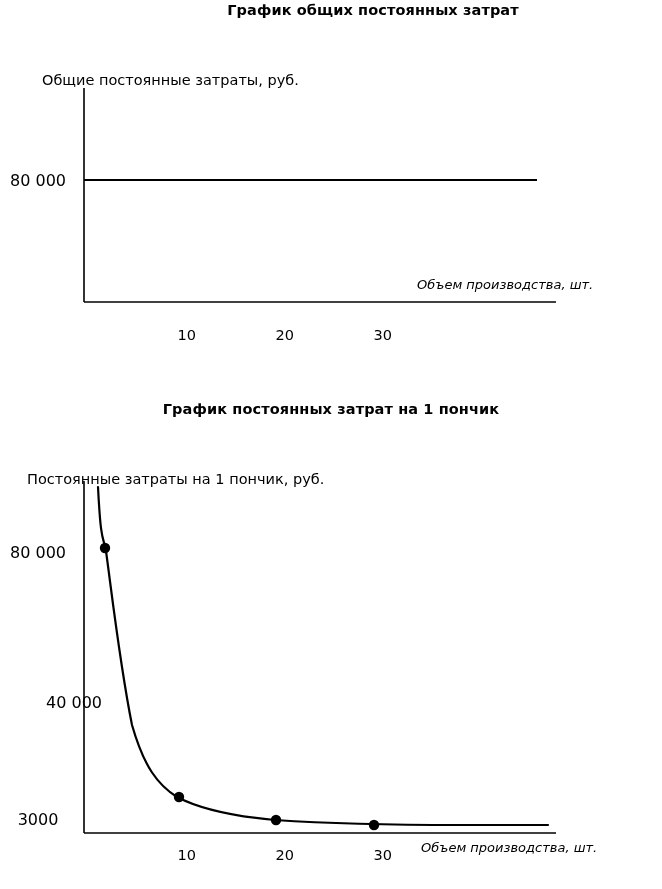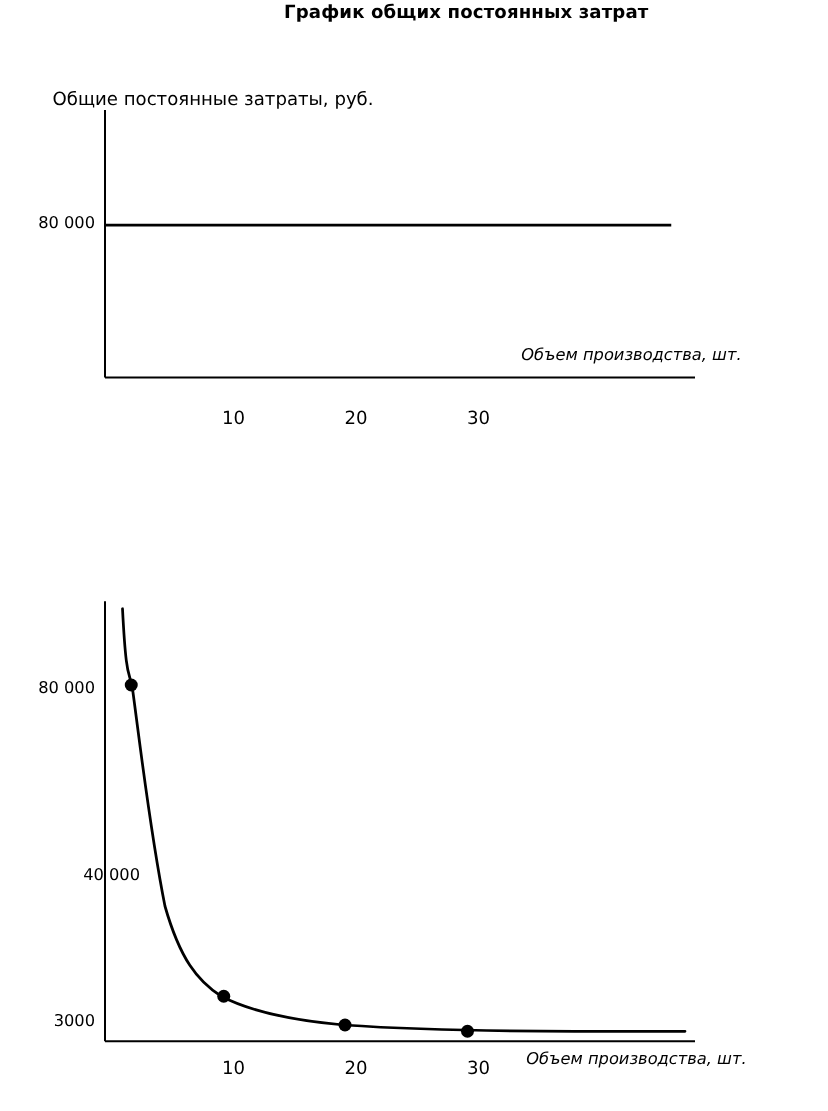--- a/index.html
+++ b/index.html
@@ -44,23 +44,23 @@
     font-style: italic;
   }
   .tick-label {
     position: absolute;
     font-size: 14.5px;
     white-space: nowrap;
     text-align: right;
   }
   .y-tick-label {
     position: absolute;
-    font-size: 13px;
+    font-size: 16px;
     white-space: nowrap;
-    text-align: right;
+    text-align: center;
   }
   svg.plot {
     position: absolute;
     left: 0;
     top: 0;
     overflow: visible;
   }
 </style>
 </head>
 <body>
@@ -84,21 +84,23 @@
     <line x1="84" y1="88" x2="84" y2="302" stroke="#000000" stroke-width="1.6"></line>
 
     <line x1="84" y1="302" x2="556" y2="302" stroke="#000000" stroke-width="1.6"></line>
 
     <line x1="84" y1="180" x2="537" y2="180" stroke="#000000" stroke-width="2.2"></line>
   </svg>
 </div>
 
 <div class="chart-block" id="chart-2">
 
+  <div class="chart-title" style="top:16px;">График постоянных затрат на 1  пончик</div>
 
+  <div class="axis-label-y" style="left:27px; top:62px;">Постоянные затраты на 1 пончик, руб.</div>
 
   <div class="axis-label-x" style="left:421px; top:455px;">Объем производства, шт.</div>
 
   <div class="y-tick-label" style="left:0px; top:158px; width:76px;">80 000</div>
   <div class="y-tick-label" style="left:0px; top:308px; width:76px;margin-left:36px;">40 000</div>
   <div class="y-tick-label" style="left:0px; top:425px; width:76px;">3000</div>
 
   <div class="tick-label" style="left:156px; top:462px; width:40px;">10</div>
   <div class="tick-label" style="left:254px; top:462px; width:40px;">20</div>
   <div class="tick-label" style="left:352px; top:462px; width:40px;">30</div>

